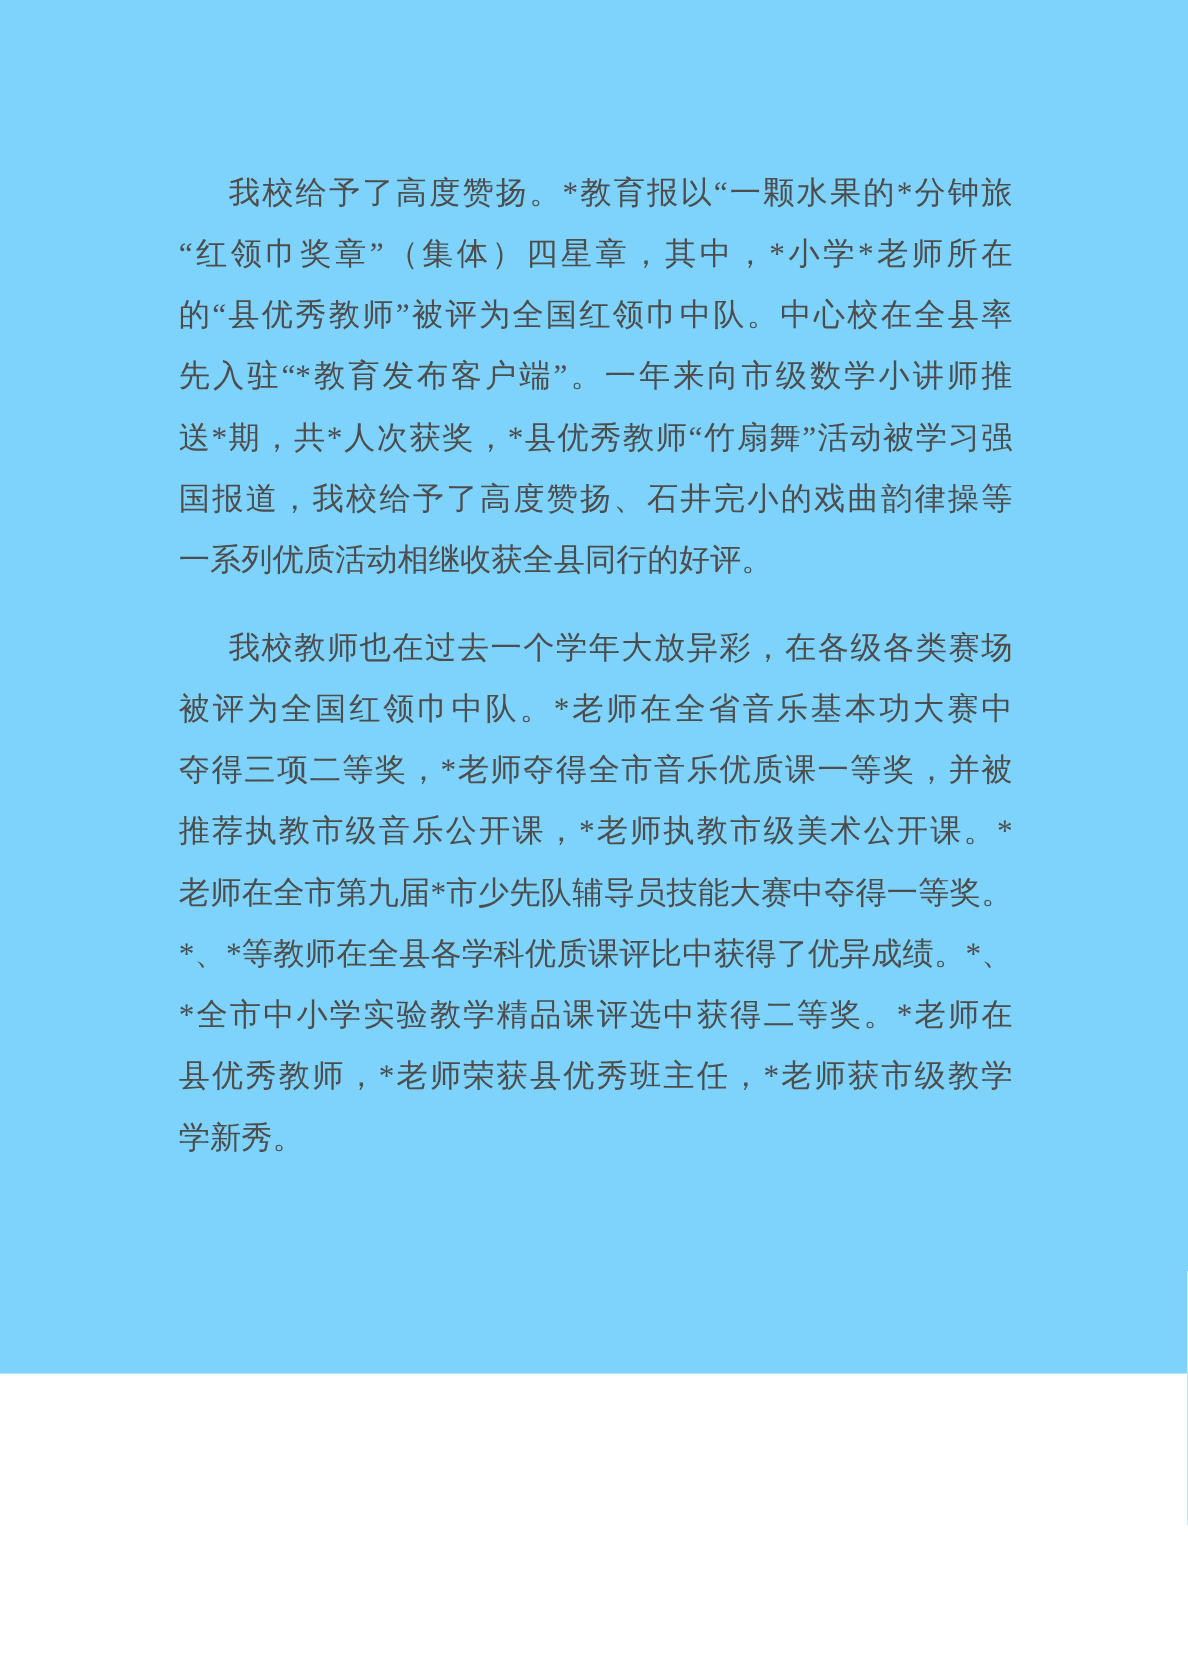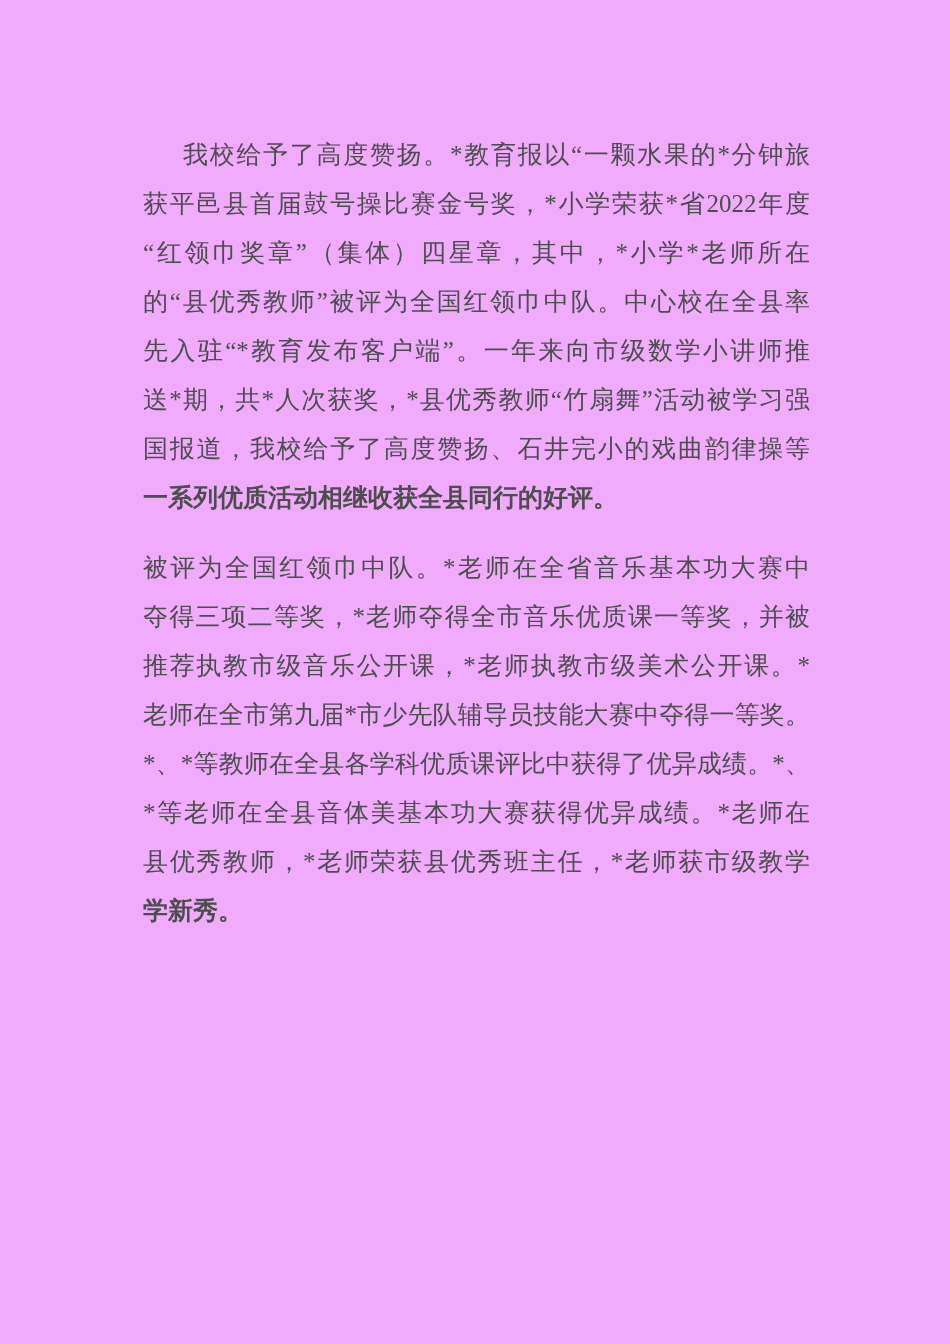--- a/index.html
+++ b/index.html
@@ -3,22 +3,22 @@
 <meta charset="utf-8">
 <style>
   html, body {
     margin: 0;
     padding: 0;
     background: #ffffff;
   }
   .page {
     position: relative;
     width: 950px;
-    height: 1344px;
-    background: #f0abfc;
+    height: 1099px;
+    background: #7dd3fc;
     box-sizing: border-box;
     padding: 130px 140px 0 143px;
     overflow: hidden;
   }
   .para {
     margin: 0 0 21px 0;
     padding: 0;
   }
   .line {
     font-family: "Liberation Serif", "DejaVu Serif", serif;
@@ -30,42 +30,41 @@
     text-align-last: justify;
     white-space: nowrap;
     overflow: visible;
     font-weight: 400;
   }
   .line.indent {
     text-indent: 40px;
   }
   .line.plast {
     text-align-last: left;
-    font-weight: bold;
   }
 </style>
 </head>
 <body>
 
 <div class="page">
   <div>
       <div class="para">
         <div class="line indent">我校给予了高度赞扬。*教育报以“一颗水果的*分钟旅</div>
-        <div class="line">获平邑县首届鼓号操比赛金号奖，*小学荣获*省2022年度</div>
         <div class="line">“红领巾奖章”（集体）四星章，其中，*小学*老师所在</div>
         <div class="line">的“县优秀教师”被评为全国红领巾中队。中心校在全县率</div>
         <div class="line">先入驻“*教育发布客户端”。一年来向市级数学小讲师推</div>
         <div class="line">送*期，共*人次获奖，*县优秀教师“竹扇舞”活动被学习强</div>
         <div class="line">国报道，我校给予了高度赞扬、石井完小的戏曲韵律操等</div>
         <div class="line plast">一系列优质活动相继收获全县同行的好评。</div>
       </div>
       <div class="para">
+        <div class="line indent">我校教师也在过去一个学年大放异彩，在各级各类赛场</div>
         <div class="line">被评为全国红领巾中队。*老师在全省音乐基本功大赛中</div>
         <div class="line">夺得三项二等奖，*老师夺得全市音乐优质课一等奖，并被</div>
         <div class="line">推荐执教市级音乐公开课，*老师执教市级美术公开课。*</div>
         <div class="line">老师在全市第九届*市少先队辅导员技能大赛中夺得一等奖。</div>
         <div class="line">*、*等教师在全县各学科优质课评比中获得了优异成绩。*、</div>
-        <div class="line">*等老师在全县音体美基本功大赛获得优异成绩。*老师在</div>
+        <div class="line">*全市中小学实验教学精品课评选中获得二等奖。*老师在</div>
         <div class="line">县优秀教师，*老师荣获县优秀班主任，*老师获市级教学</div>
         <div class="line plast">学新秀。</div>
       </div>
     </div>
 </div>
 
 </body></html>

